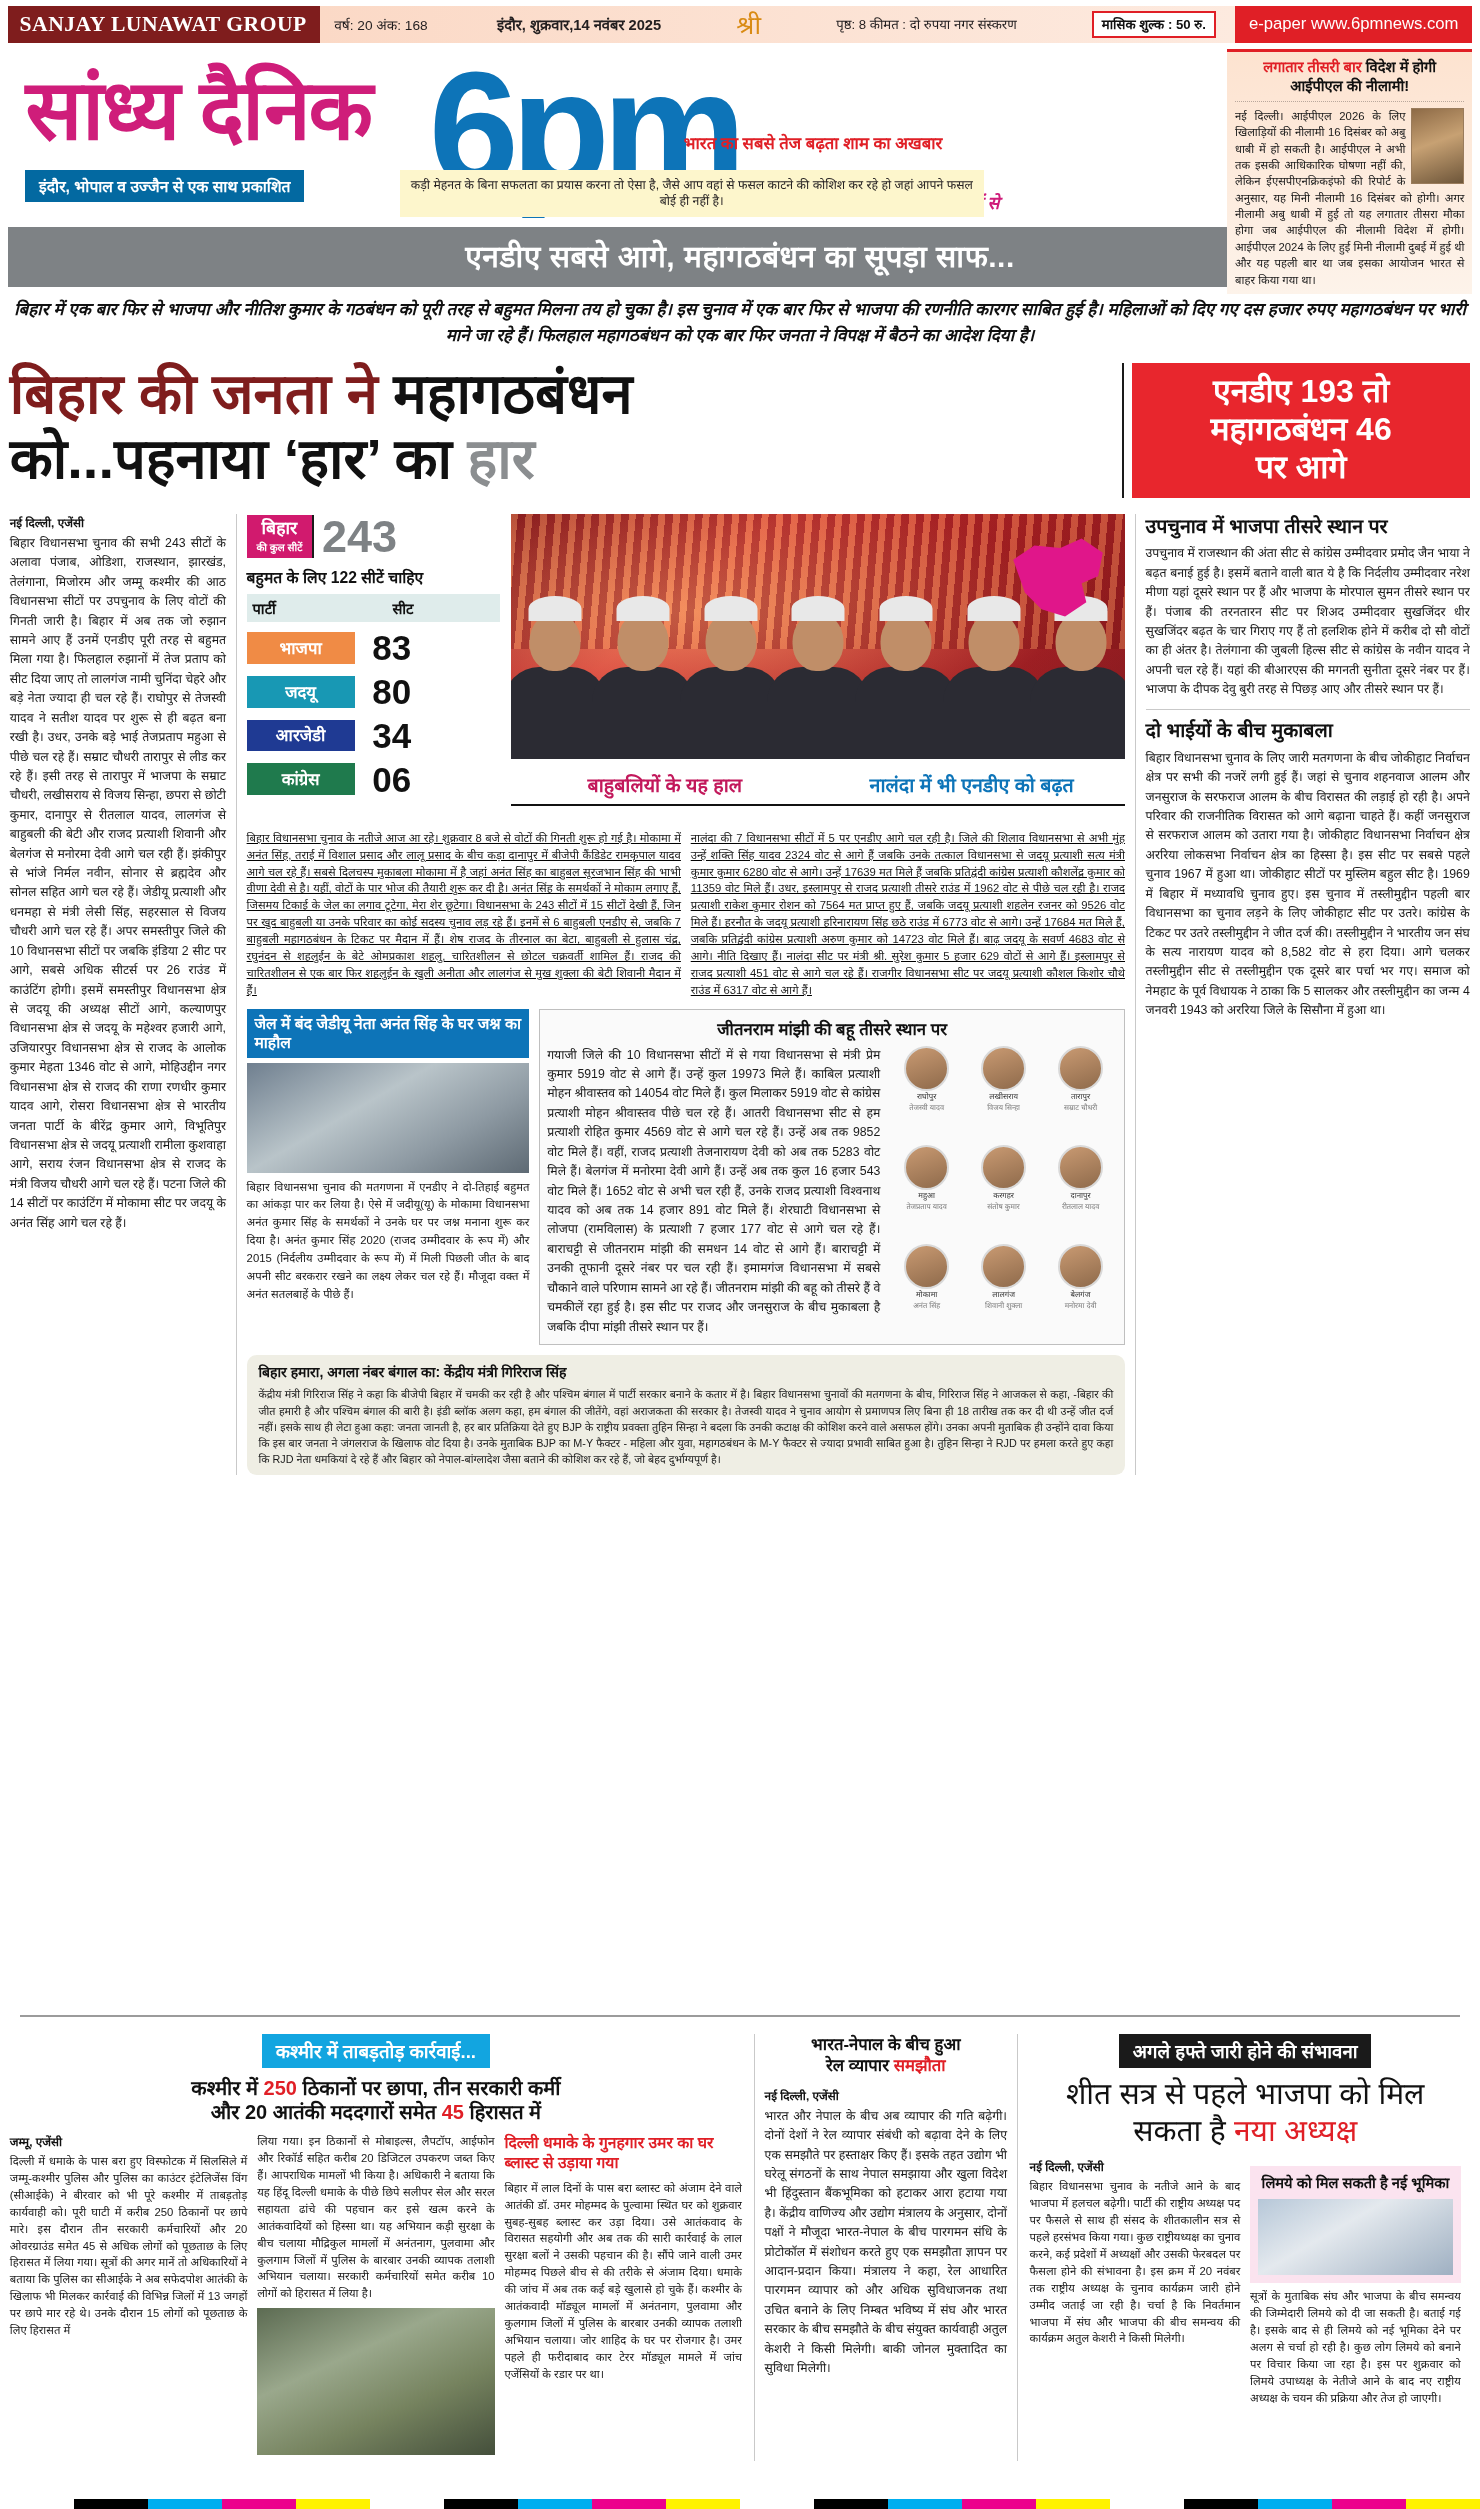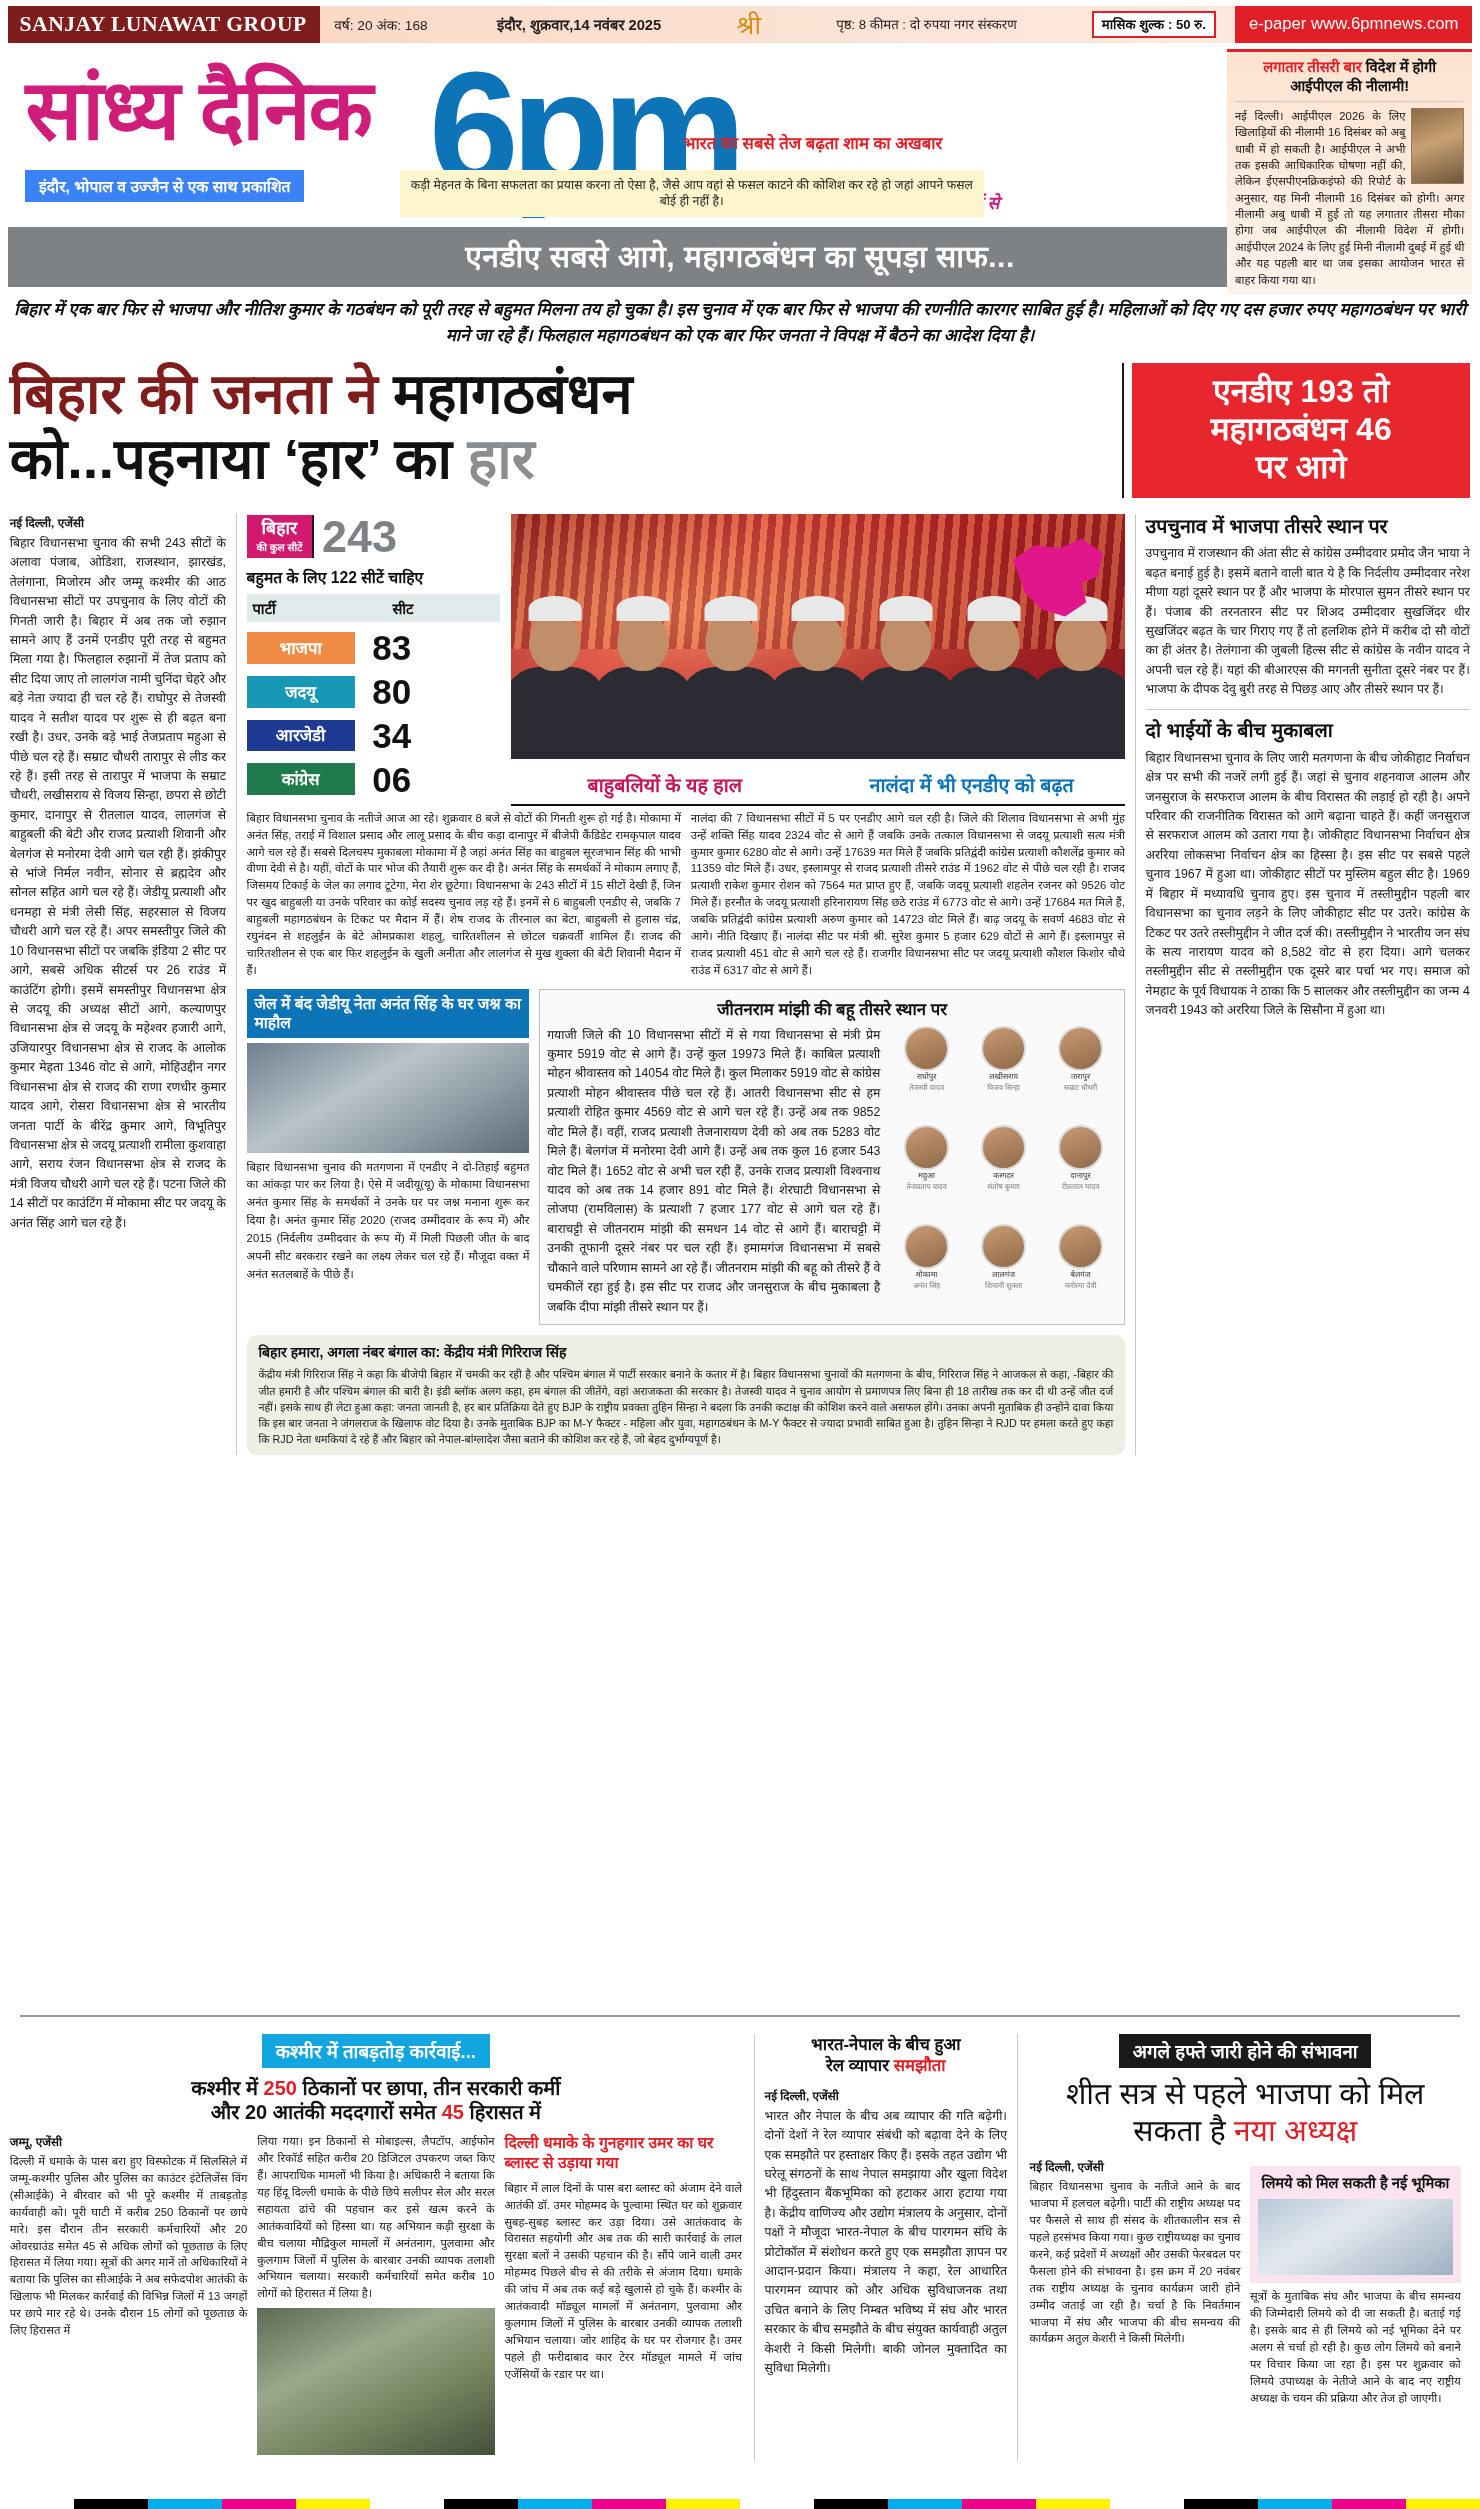--- a/index.html
+++ b/index.html
@@ -52,21 +52,21 @@
   .mh-tag1 {
     position:absolute; left:676px; top:86px;
     color:#e01f26; font-size:16.7px; font-weight:bold; white-space:nowrap;
   }
   .mh-tag2 {
     position:absolute; left:863px; top:145px;
     color:#cf1d7a; font-size:17.6px; font-weight:bold; font-style:italic;
   }
   .mh-pub {
     position:absolute; left:17.6px; top:125px;
-    background:#3b82f6; color:#fff; font-size:15.7px; font-weight:bold;
+    background:#0369a1; color:#fff; font-size:15.7px; font-weight:bold;
     padding:4.9px 13.7px; white-space:nowrap;
   }
   .mh-quote {
     position:absolute; left:392px; top:125px; width:584px;
     background:#fdf6cc; color:#231f20; font-size:12.3px;
     padding:6.9px 9.8px; text-align:center; line-height:1.35;
   }
 
   
   .ipl-box {
@@ -162,21 +162,21 @@
   .photo .map {
     position:absolute; right:7.8px; top:5.9px; width:118px; height:122px;
   }
   .cap-row { display:flex; margin-top:5.9px; }
   .cap {
     flex:1; text-align:center; font-size:19.6px; font-weight:bold; color:#c2185b;
     padding:5.9px 3.9px; border-bottom:2px solid #111;
   }
   .cap.b { color:#0d74b8; }
 
-  .b-cols { display:flex; margin-top:4px; gap:9.8px; }
+  .b-cols { display:flex; margin-top:24px; gap:9.8px;text-decoration:underline; }
   .b-cols .bc { flex:1; }
   .b-cols .bc .ptext { font-size:11.3px; line-height:1.5; }
 
   .subgrid { display:flex; margin-top:9.8px; gap:9.8px; align-items:flex-start; }
   .sg-1 { width:284px; }
   .sg-2 { width:588px; }
   .mini-head {
     background:#1a1a1a; color:#fff; font-size:15.7px; font-weight:bold;
     padding:4.9px 7.8px; line-height:1.25;
   }

